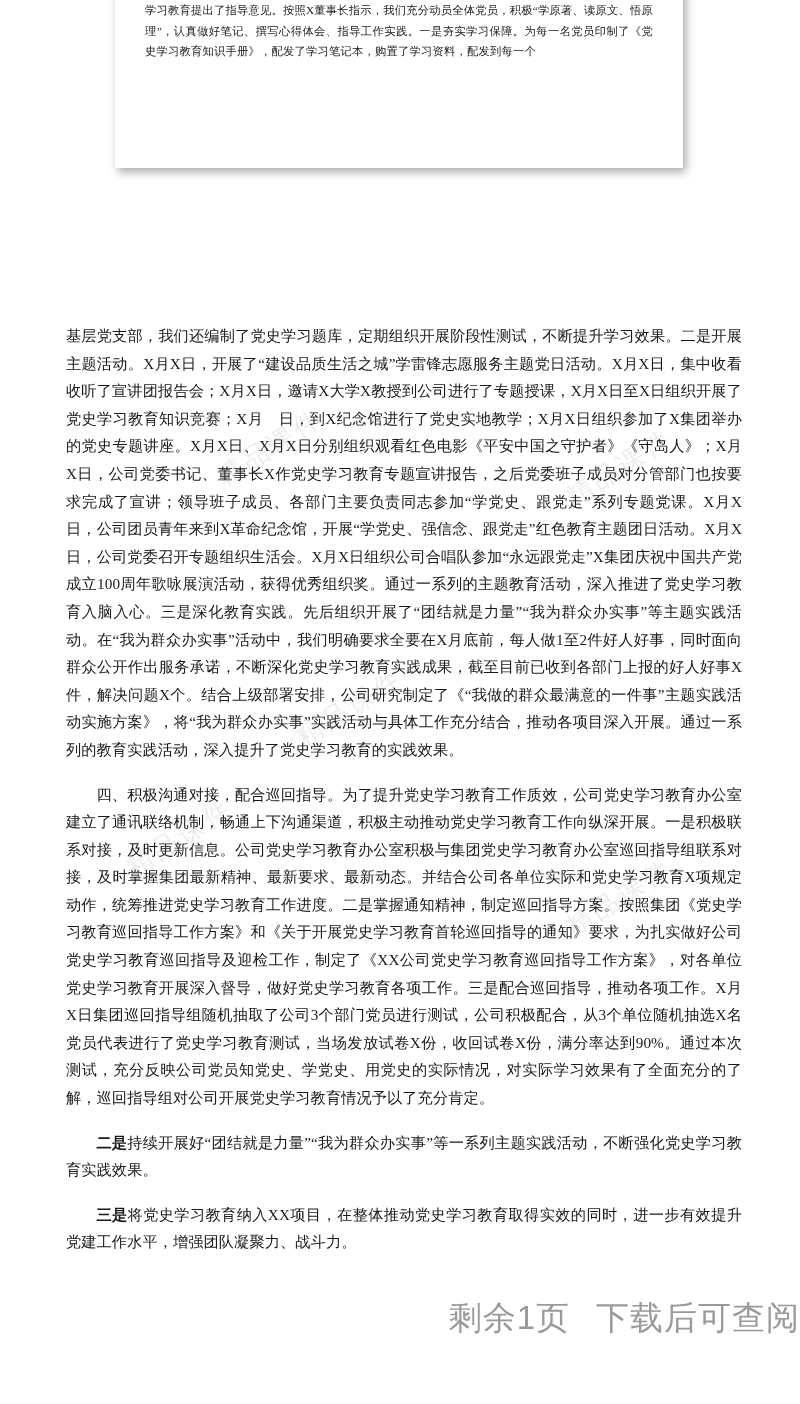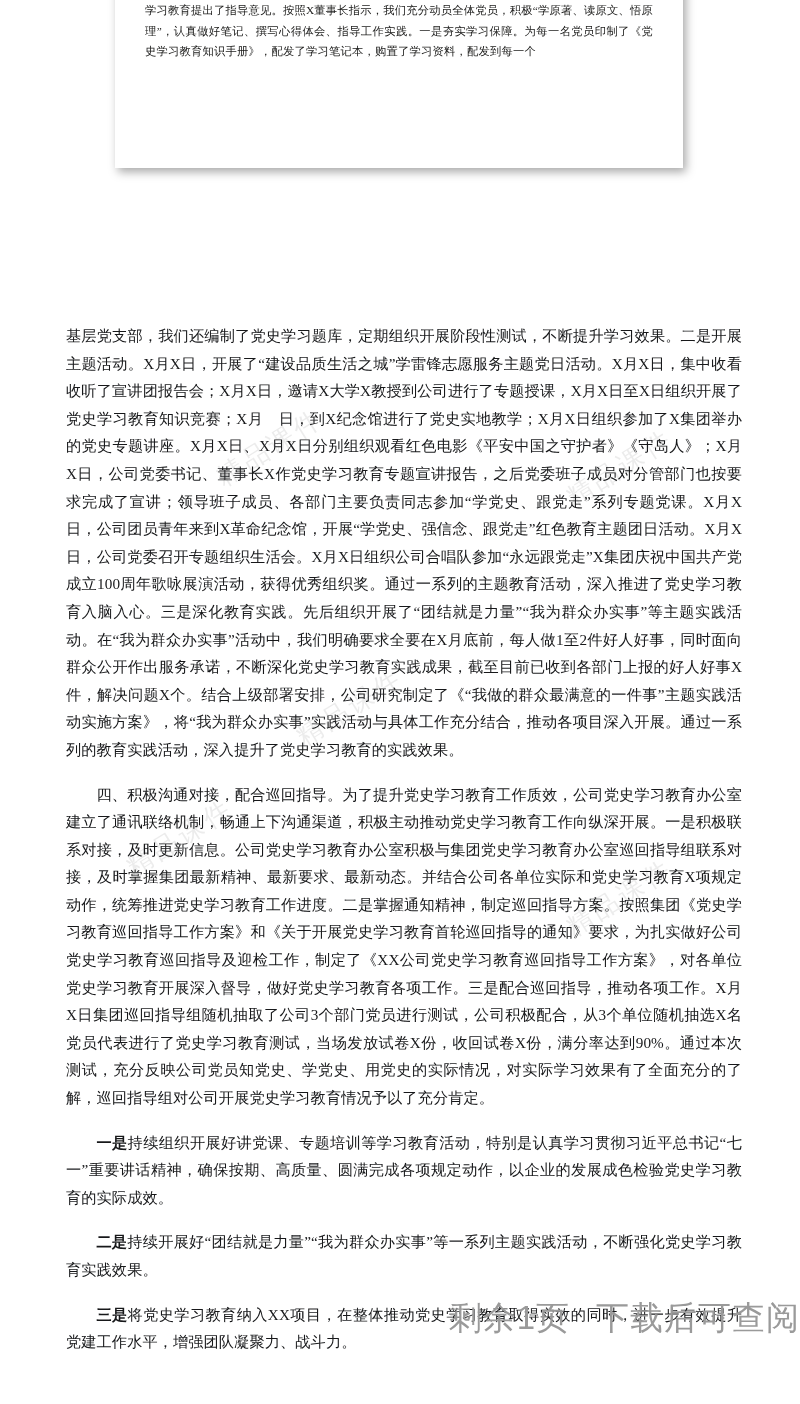--- a/index.html
+++ b/index.html
@@ -120,21 +120,20 @@
 <div class="wm" style="left:560px; top:880px;">精品课件</div>
 <div class="wm" style="left:210px; top:430px;">精品课件</div>
 
 <div class="doc-body">
 
   <p class="para">基层党支部，我们还编制了党史学习题库，定期组织开展阶段性测试，不断提升学习效果。二是开展主题活动。X月X日，开展了“建设品质生活之城”学雷锋志愿服务主题党日活动。X月X日，集中收看收听了宣讲团报告会；X月X日，邀请X大学X教授到公司进行了专题授课，X月X日至X日组织开展了党史学习教育知识竞赛；X月　日，到X纪念馆进行了党史实地教学；X月X日组织参加了X集团举办的党史专题讲座。X月X日、X月X日分别组织观看红色电影《平安中国之守护者》《守岛人》；X月X日，公司党委书记、董事长X作党史学习教育专题宣讲报告，之后党委班子成员对分管部门也按要求完成了宣讲；领导班子成员、各部门主要负责同志参加“学党史、跟党走”系列专题党课。X月X日，公司团员青年来到X革命纪念馆，开展“学党史、强信念、跟党走”红色教育主题团日活动。X月X日，公司党委召开专题组织生活会。X月X日组织公司合唱队参加“永远跟党走”X集团庆祝中国共产党成立100周年歌咏展演活动，获得优秀组织奖。通过一系列的主题教育活动，深入推进了党史学习教育入脑入心。三是深化教育实践。先后组织开展了“团结就是力量”“我为群众办实事”等主题实践活动。在“我为群众办实事”活动中，我们明确要求全要在X月底前，每人做1至2件好人好事，同时面向群众公开作出服务承诺，不断深化党史学习教育实践成果，截至目前已收到各部门上报的好人好事X件，解决问题X个。结合上级部署安排，公司研究制定了《“我做的群众最满意的一件事”主题实践活动实施方案》，将“我为群众办实事”实践活动与具体工作充分结合，推动各项目深入开展。通过一系列的教育实践活动，深入提升了党史学习教育的实践效果。</p>
 
   <p class="para indent gap">四、积极沟通对接，配合巡回指导。为了提升党史学习教育工作质效，公司党史学习教育办公室建立了通讯联络机制，畅通上下沟通渠道，积极主动推动党史学习教育工作向纵深开展。一是积极联系对接，及时更新信息。公司党史学习教育办公室积极与集团党史学习教育办公室巡回指导组联系对接，及时掌握集团最新精神、最新要求、最新动态。并结合公司各单位实际和党史学习教育X项规定动作，统筹推进党史学习教育工作进度。二是掌握通知精神，制定巡回指导方案。按照集团《党史学习教育巡回指导工作方案》和《关于开展党史学习教育首轮巡回指导的通知》要求，为扎实做好公司党史学习教育巡回指导及迎检工作，制定了《XX公司党史学习教育巡回指导工作方案》，对各单位党史学习教育开展深入督导，做好党史学习教育各项工作。三是配合巡回指导，推动各项工作。X月X日集团巡回指导组随机抽取了公司3个部门党员进行测试，公司积极配合，从3个单位随机抽选X名党员代表进行了党史学习教育测试，当场发放试卷X份，收回试卷X份，满分率达到90%。通过本次测试，充分反映公司党员知党史、学党史、用党史的实际情况，对实际学习效果有了全面充分的了解，巡回指导组对公司开展党史学习教育情况予以了充分肯定。</p>
 
 
-  <p class="para indent gap"><b class="bold">一是</b><span>持续组织开展好讲党课、专题培训等学习教育活动，特别是认真学习贯彻习近平总书记“七一”重要讲话精神，确保按期、高质量、圆满完成各项规定动作，以企业的发展成色检验党史学习教育的实际成效。</span></p>
 
   <p class="para indent gap"><b class="bold">二是</b><span>持续开展好“团结就是力量”“我为群众办实事”等一系列主题实践活动，不断强化党史学习教育实践效果。</span></p>
 
   <p class="para indent gap"><b class="bold">三是</b><span>将党史学习教育纳入XX项目，在整体推动党史学习教育取得实效的同时，进一步有效提升党建工作水平，增强团队凝聚力、战斗力。</span></p>
 
 </div>
 
 <div class="bottom-notice">
   <span>剩余1页</span><span class="gapspan"></span><span>下载后可查阅</span>
 </div>

